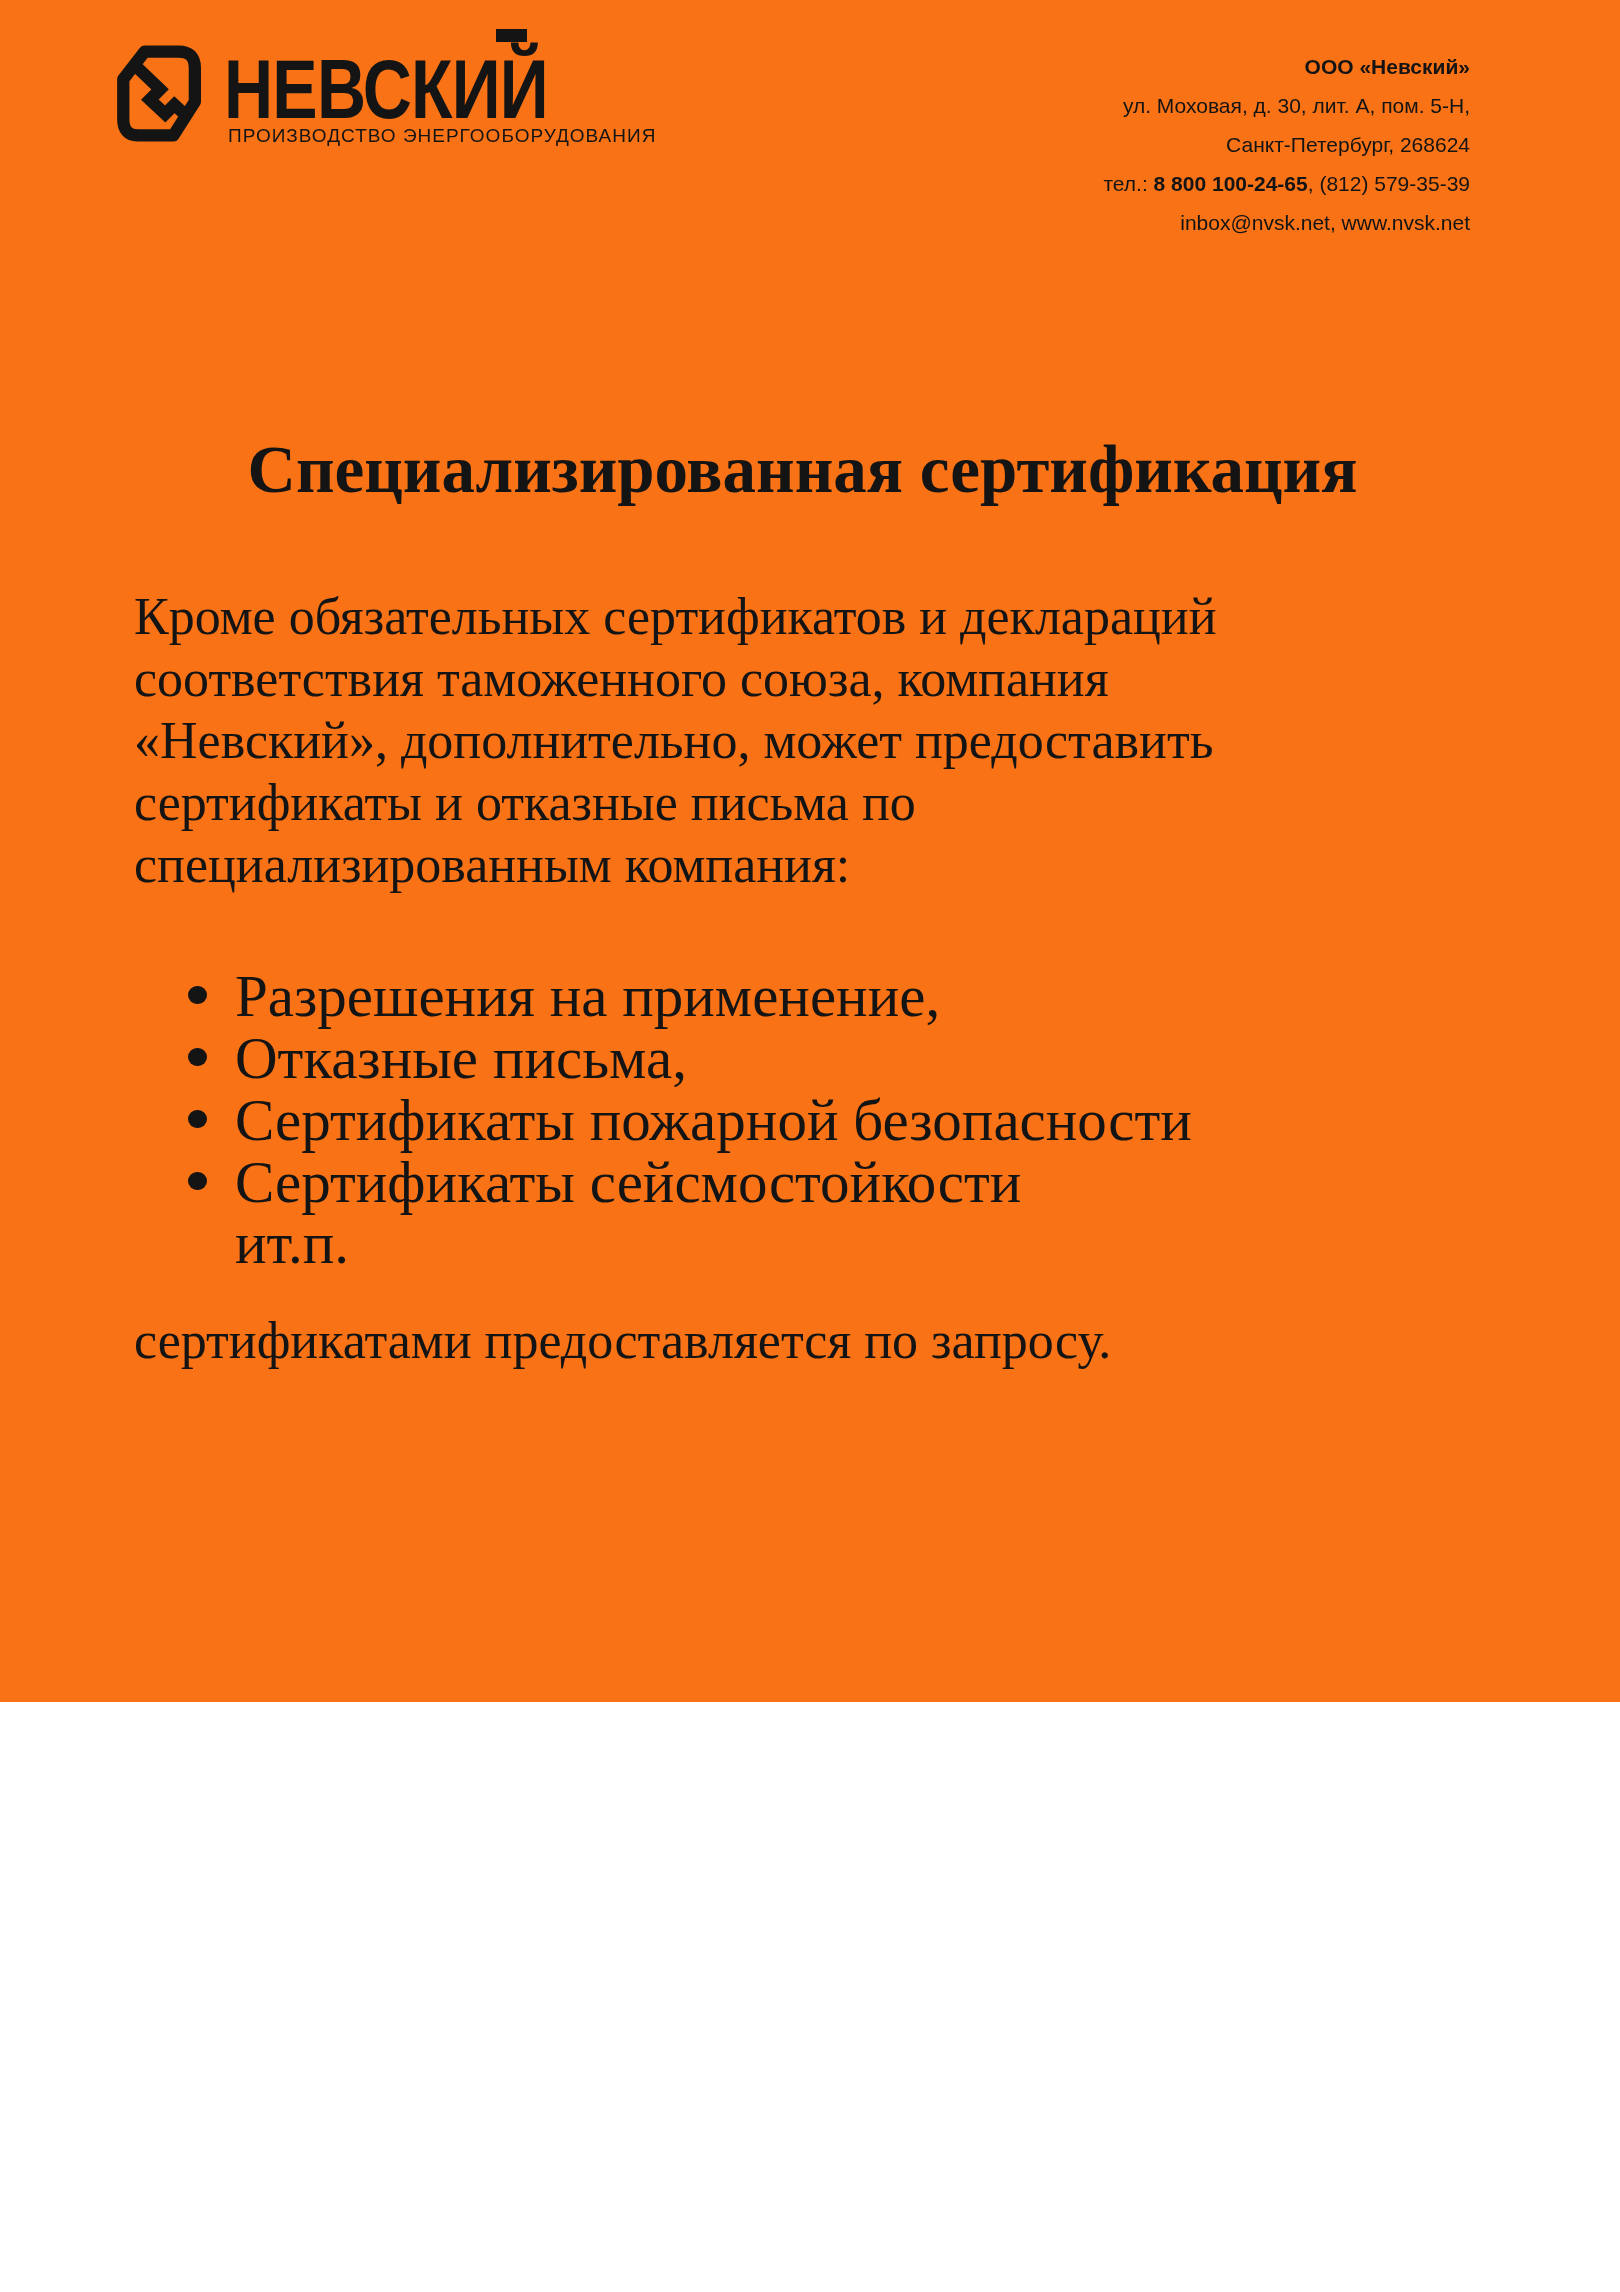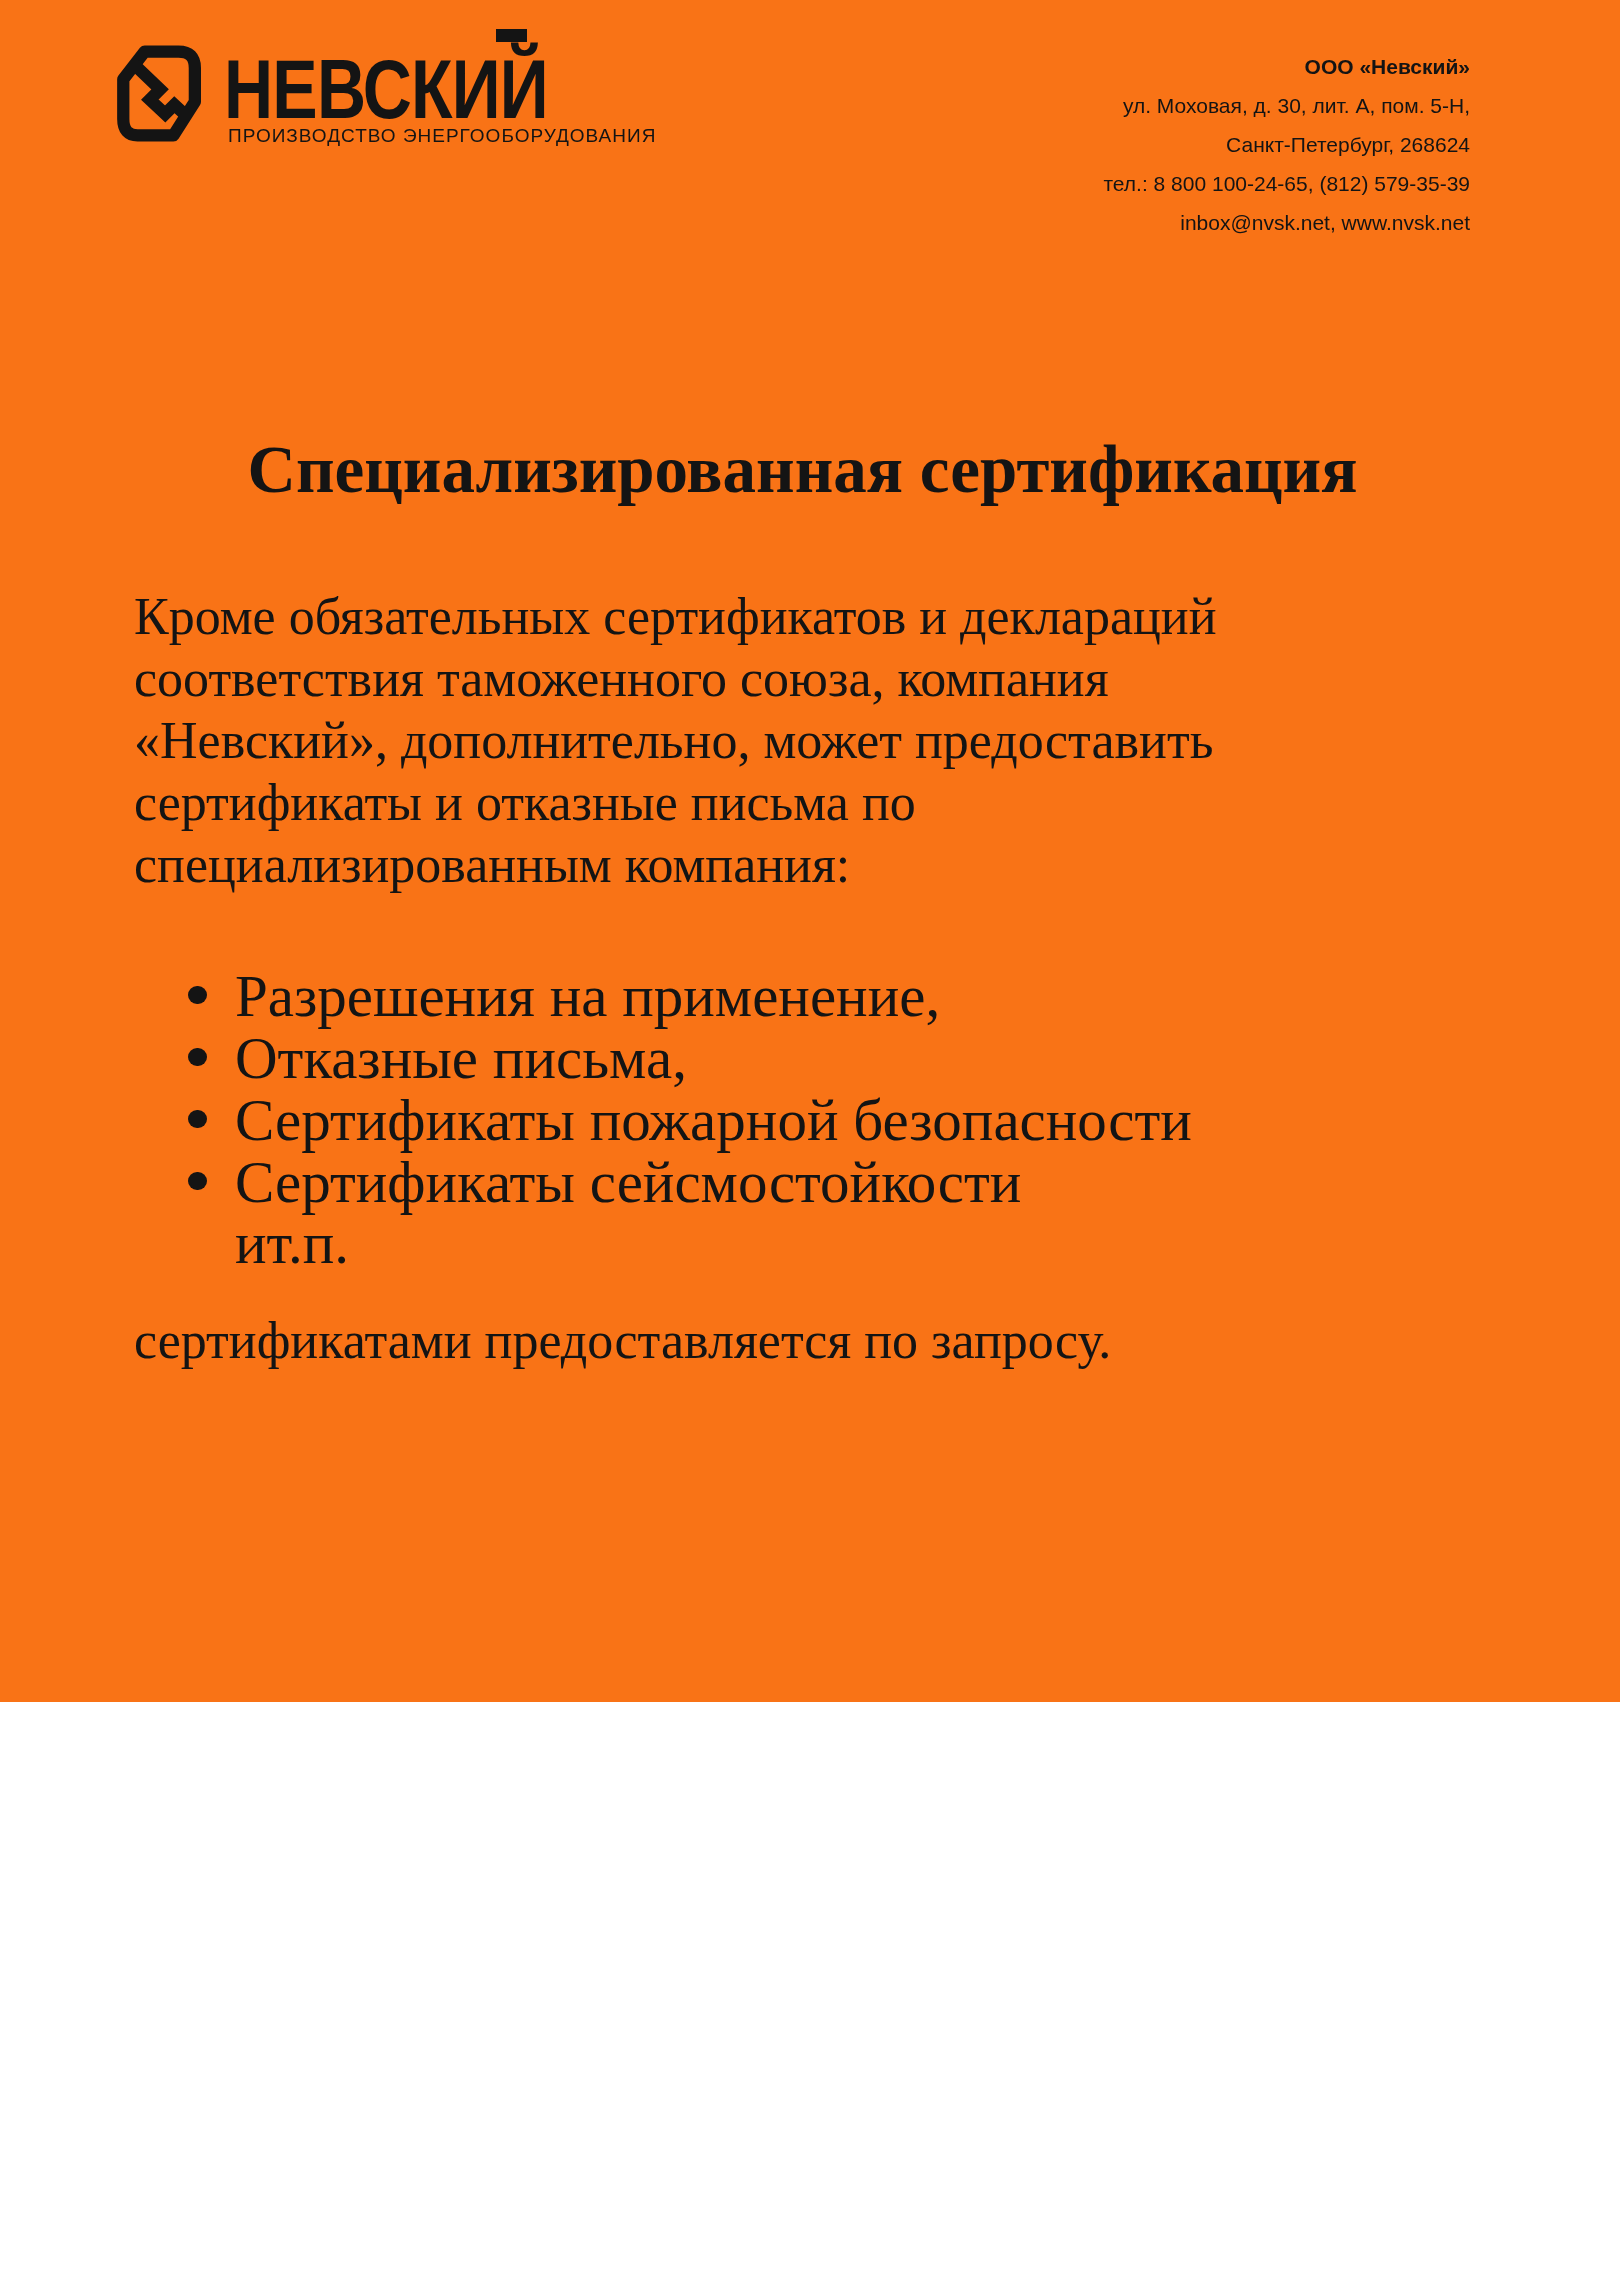--- a/index.html
+++ b/index.html
@@ -64,21 +64,21 @@
     top: 47px;
     right: 150px;
     text-align: right;
     font-family: "Liberation Sans", sans-serif;
     font-size: 21px;
     line-height: 39px;
     color: #141414;
     white-space: nowrap;
   }
   .contact .bold { font-weight: bold; }
-  .contact b { font-weight: normal; }
+  .contact b { font-weight: bold; }
 
   
   .doc-title {
     position: absolute;
     left: 0;
     top: 429px;
     width: 1605px;
     margin: 0;
     text-align: center;
     font-family: "Liberation Serif", "DejaVu Serif", serif;

